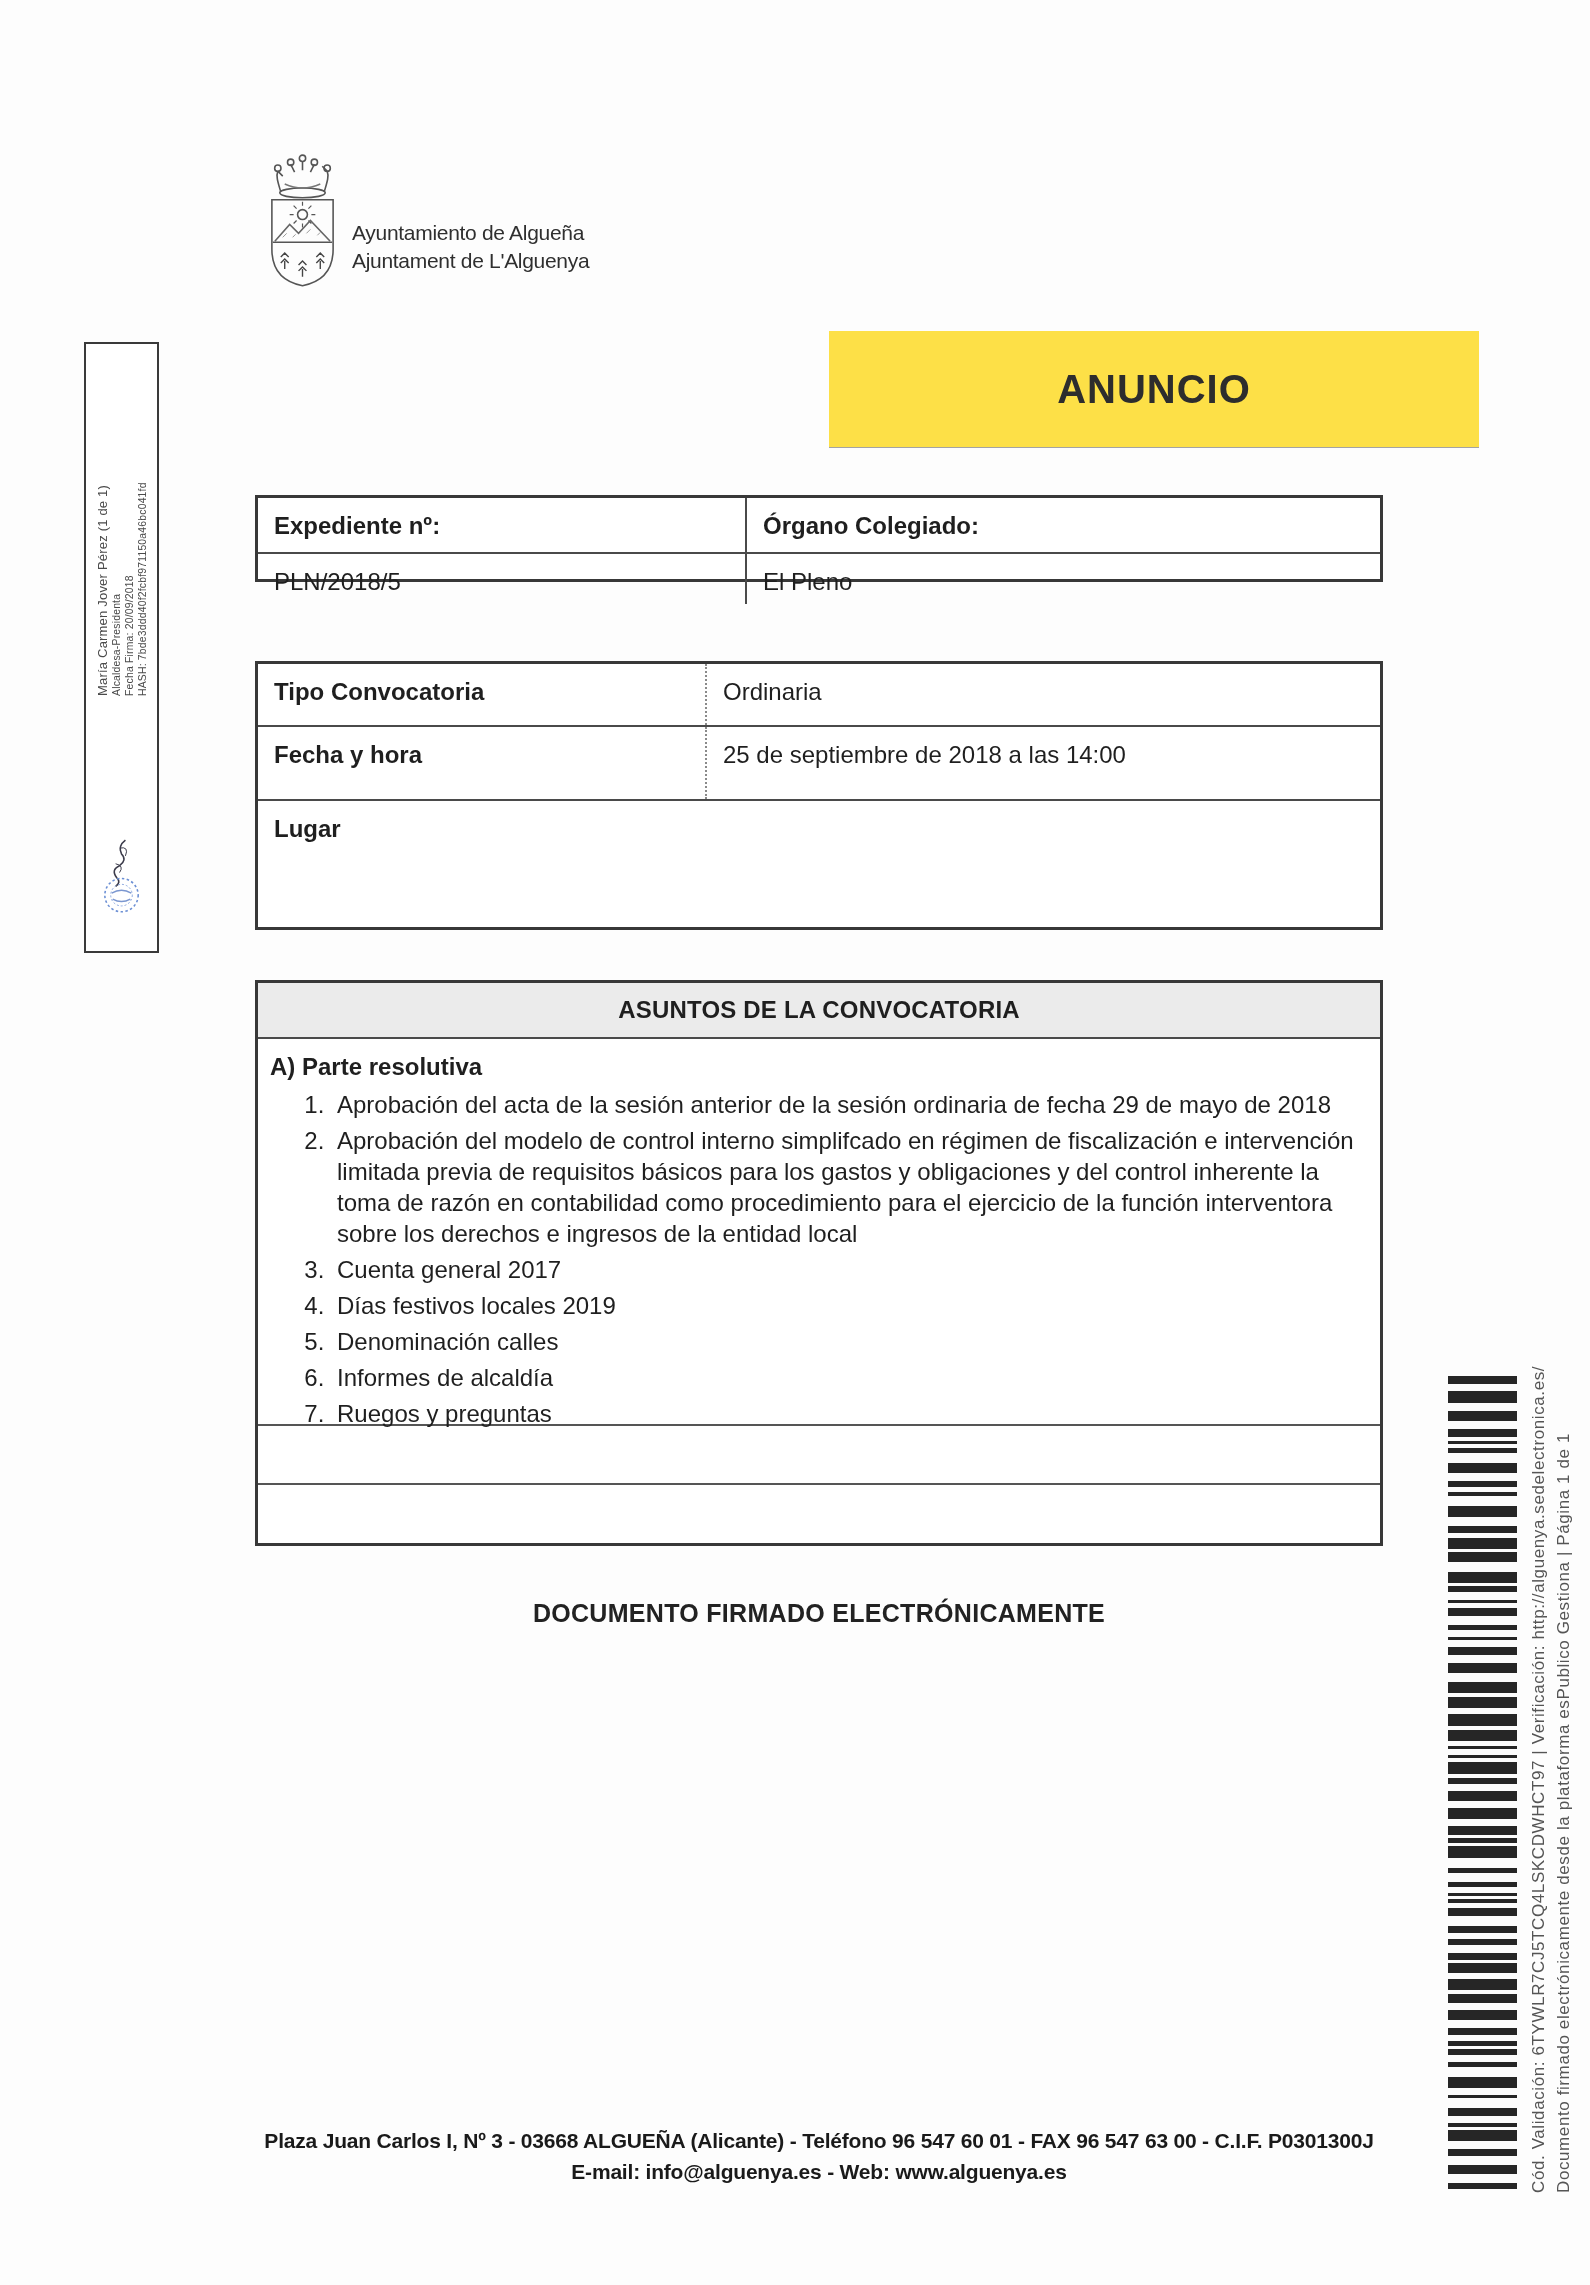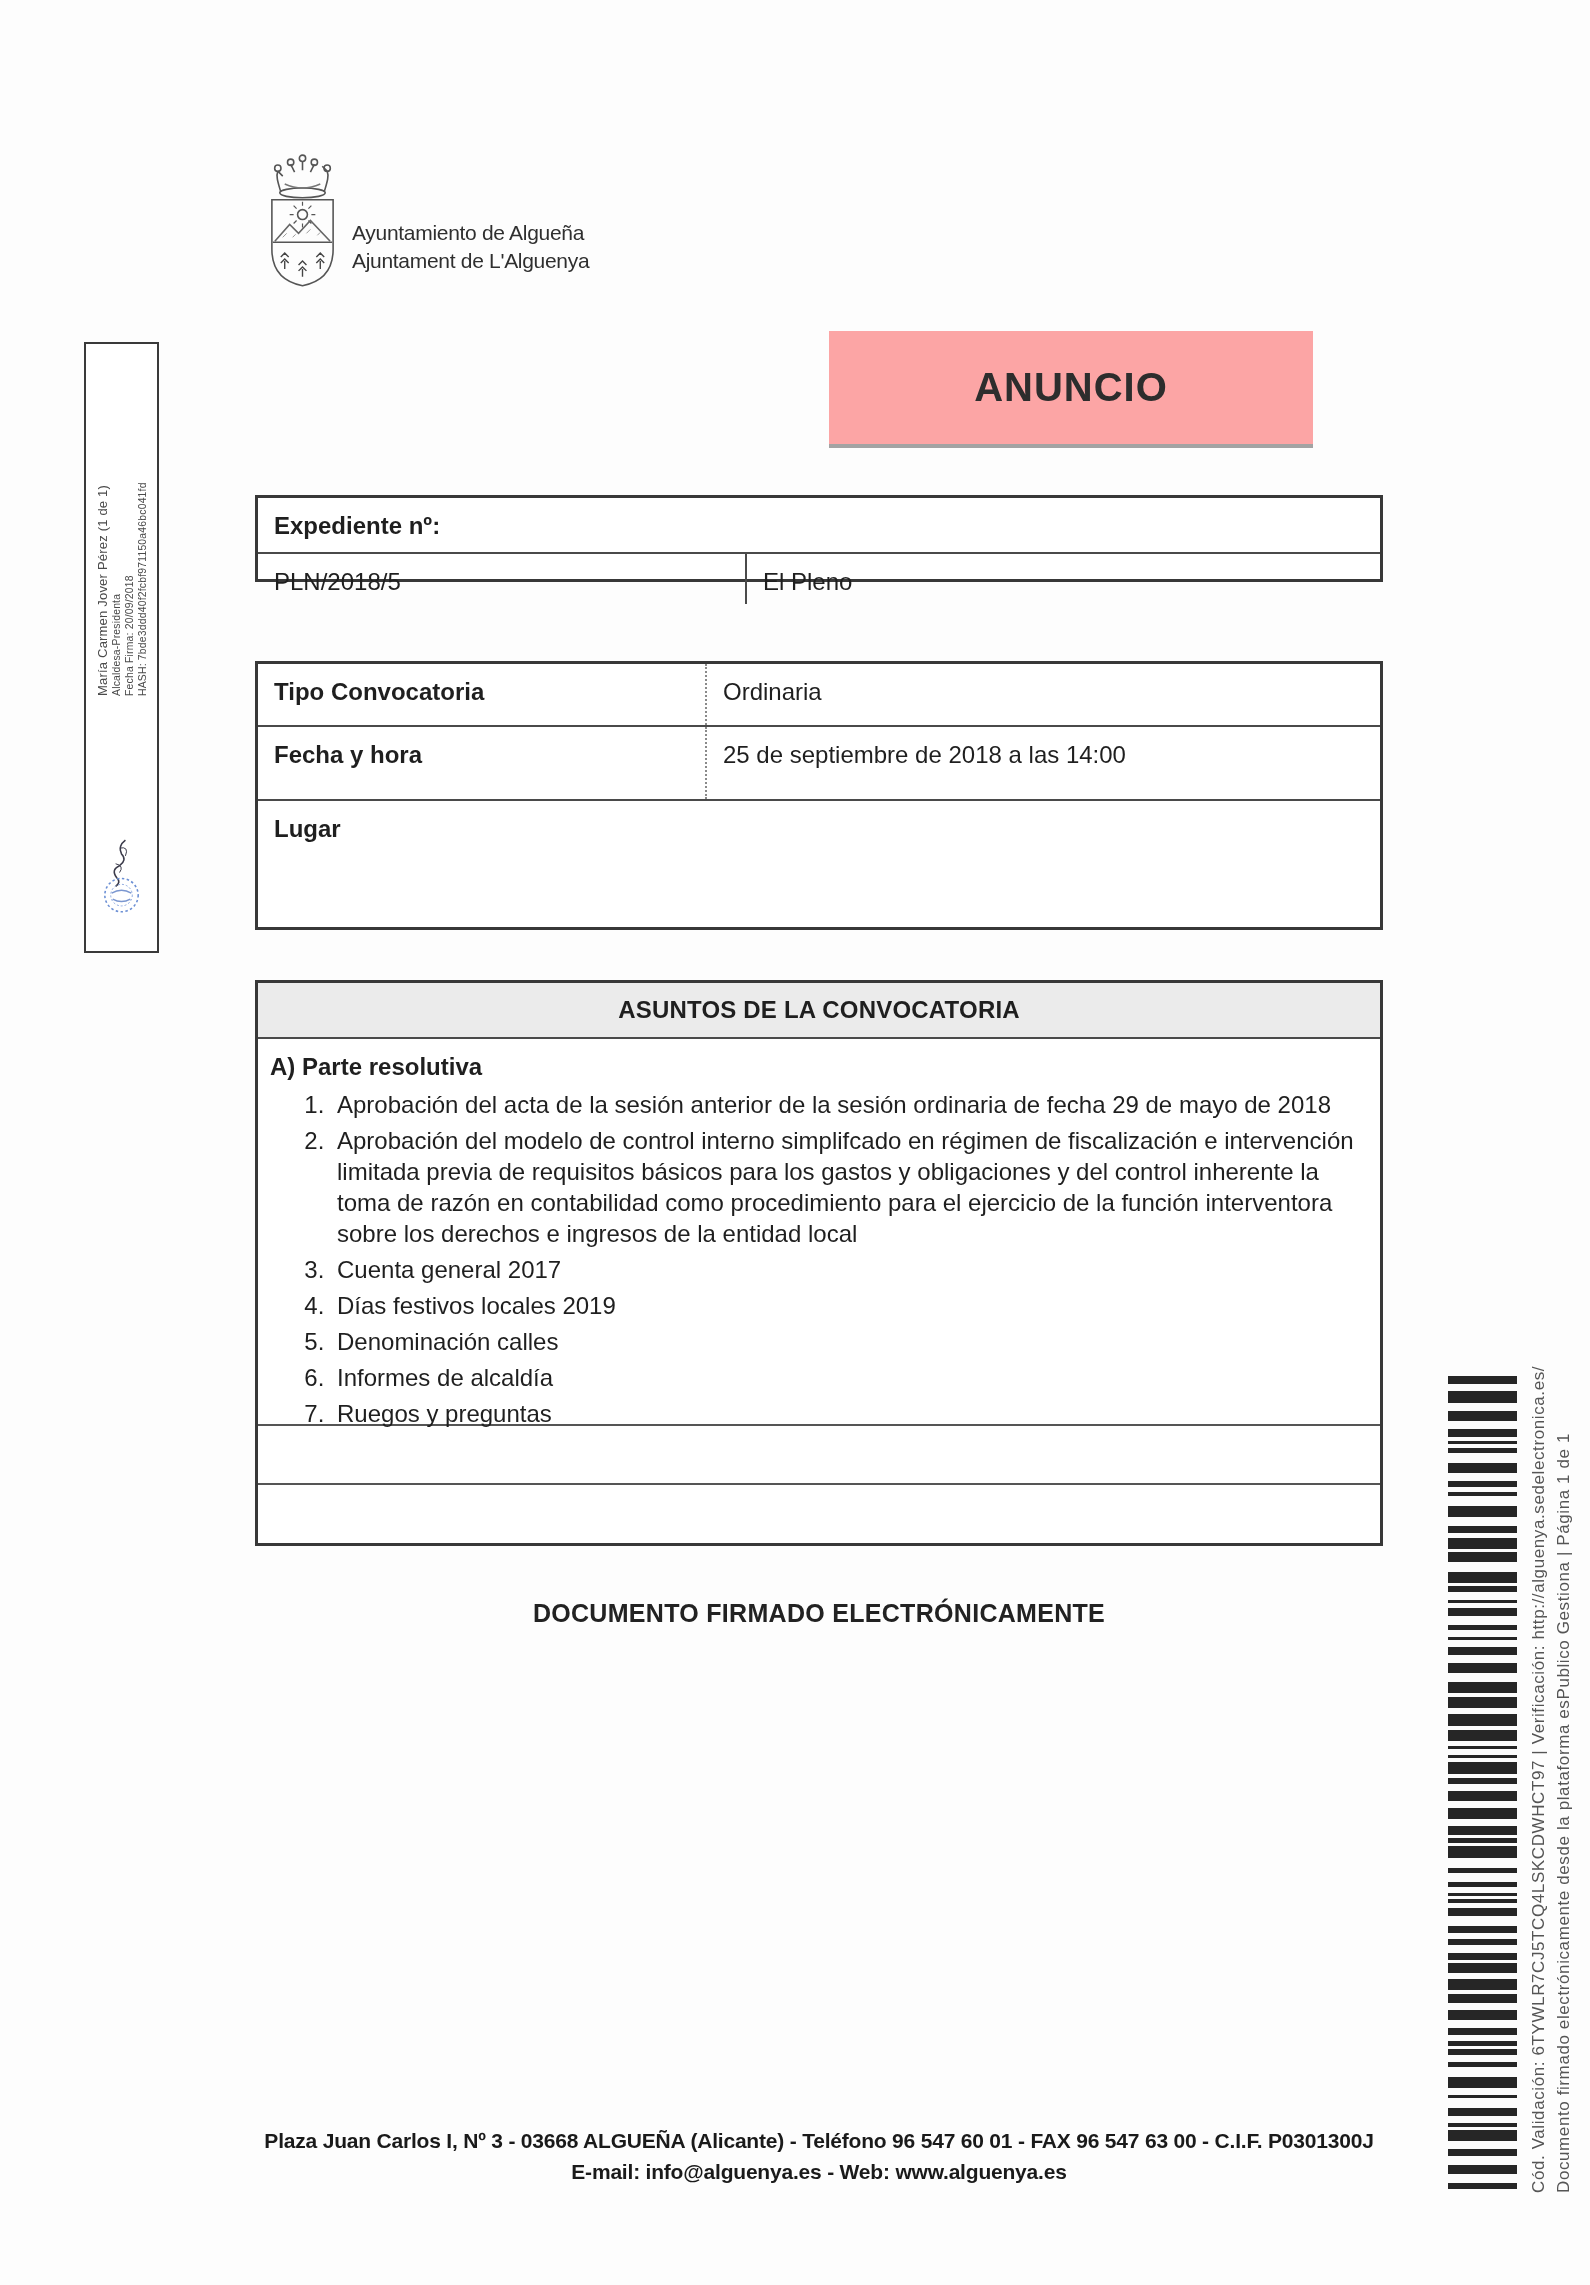--- a/index.html
+++ b/index.html
@@ -33,22 +33,22 @@
     transform-origin: 0 0;
     transform: rotate(-90deg) translateX(-337px);
     color: #4a4a4a; white-space: nowrap;
   }
   .sig-name { font-size: 13px; line-height: 15px; letter-spacing: 0.2px; }
   .sig-line { font-size: 10.4px; line-height: 13px; letter-spacing: 0.2px; }
   .seal { position: absolute; left: 10px; top: 490px; width: 51px; height: 85px; }
 
   
   .banner {
-    position: absolute; left: 829px; top: 331px; width: 484px; height: 117px;
-    background: #fca5a5; border-bottom: 4px solid #a3a3a3;
+    position: absolute; left: 829px; top: 331px; width: 650px; height: 117px;
+    background: #fde047; border-bottom: 1px solid #a3a3a3;
     display: flex; align-items: center; justify-content: center;
   }
   .banner span { font-size: 40px; font-weight: bold; color: #2d2d2d; letter-spacing: 1px; }
 
   
   .doc-table { position: absolute; left: 255px; width: 1128px; border: 3px solid #383838; background: #fff; }
   .t-row { display: flex; border-top: 2px solid #4a4a4a; }
   .t-row:first-child { border-top: none; }
   .cell { padding: 14px 10px 0 16px; font-size: 24px; }
   .cell.b { font-weight: bold; }
@@ -164,20 +164,21 @@
     </svg>
   </div>
 
   <div class="banner">
     <span>ANUNCIO</span>
   </div>
 
   <div class="doc-table table1">
     <div class="t-row">
       <div class="cell b c1">Expediente nº:</div>
+      <div class="cell b c2">Órgano Colegiado:</div>
     </div>
     <div class="t-row">
       <div class="cell c1">PLN/2018/5</div>
       <div class="cell c2">El Pleno</div>
     </div>
   </div>
 
   <div class="doc-table table2">
     <div class="t-row r1">
       <div class="cell b c1">Tipo Convocatoria</div>

